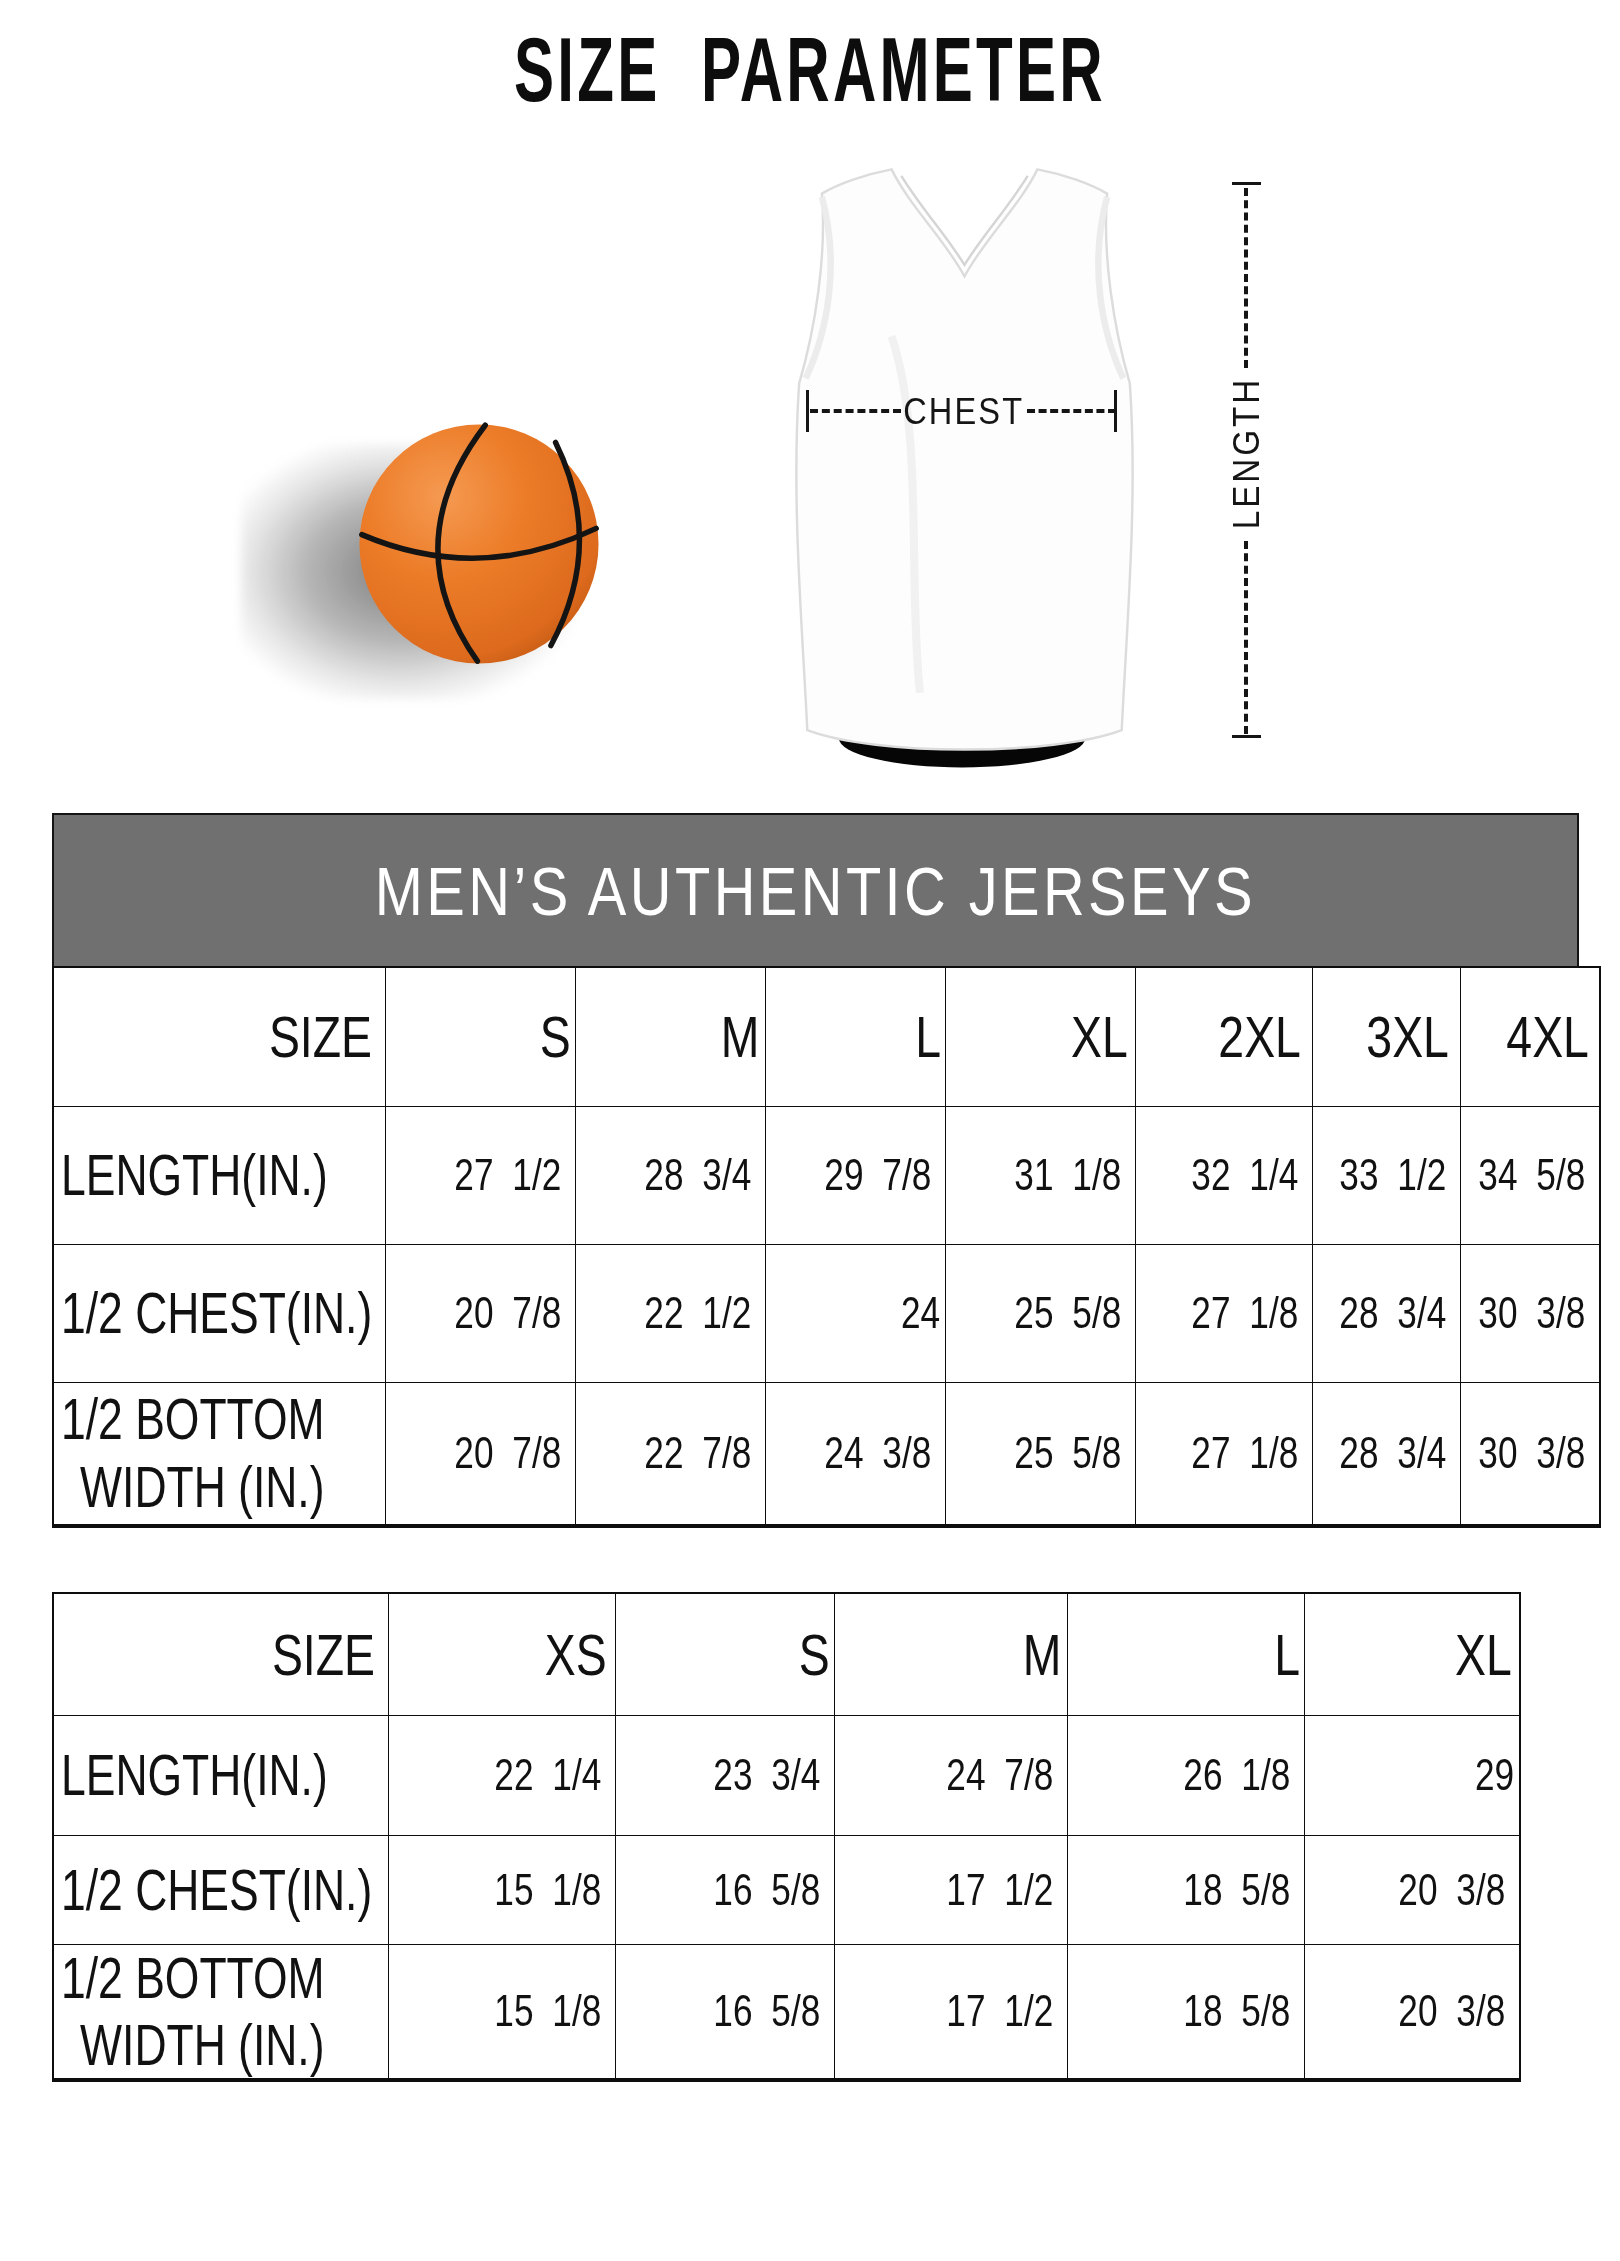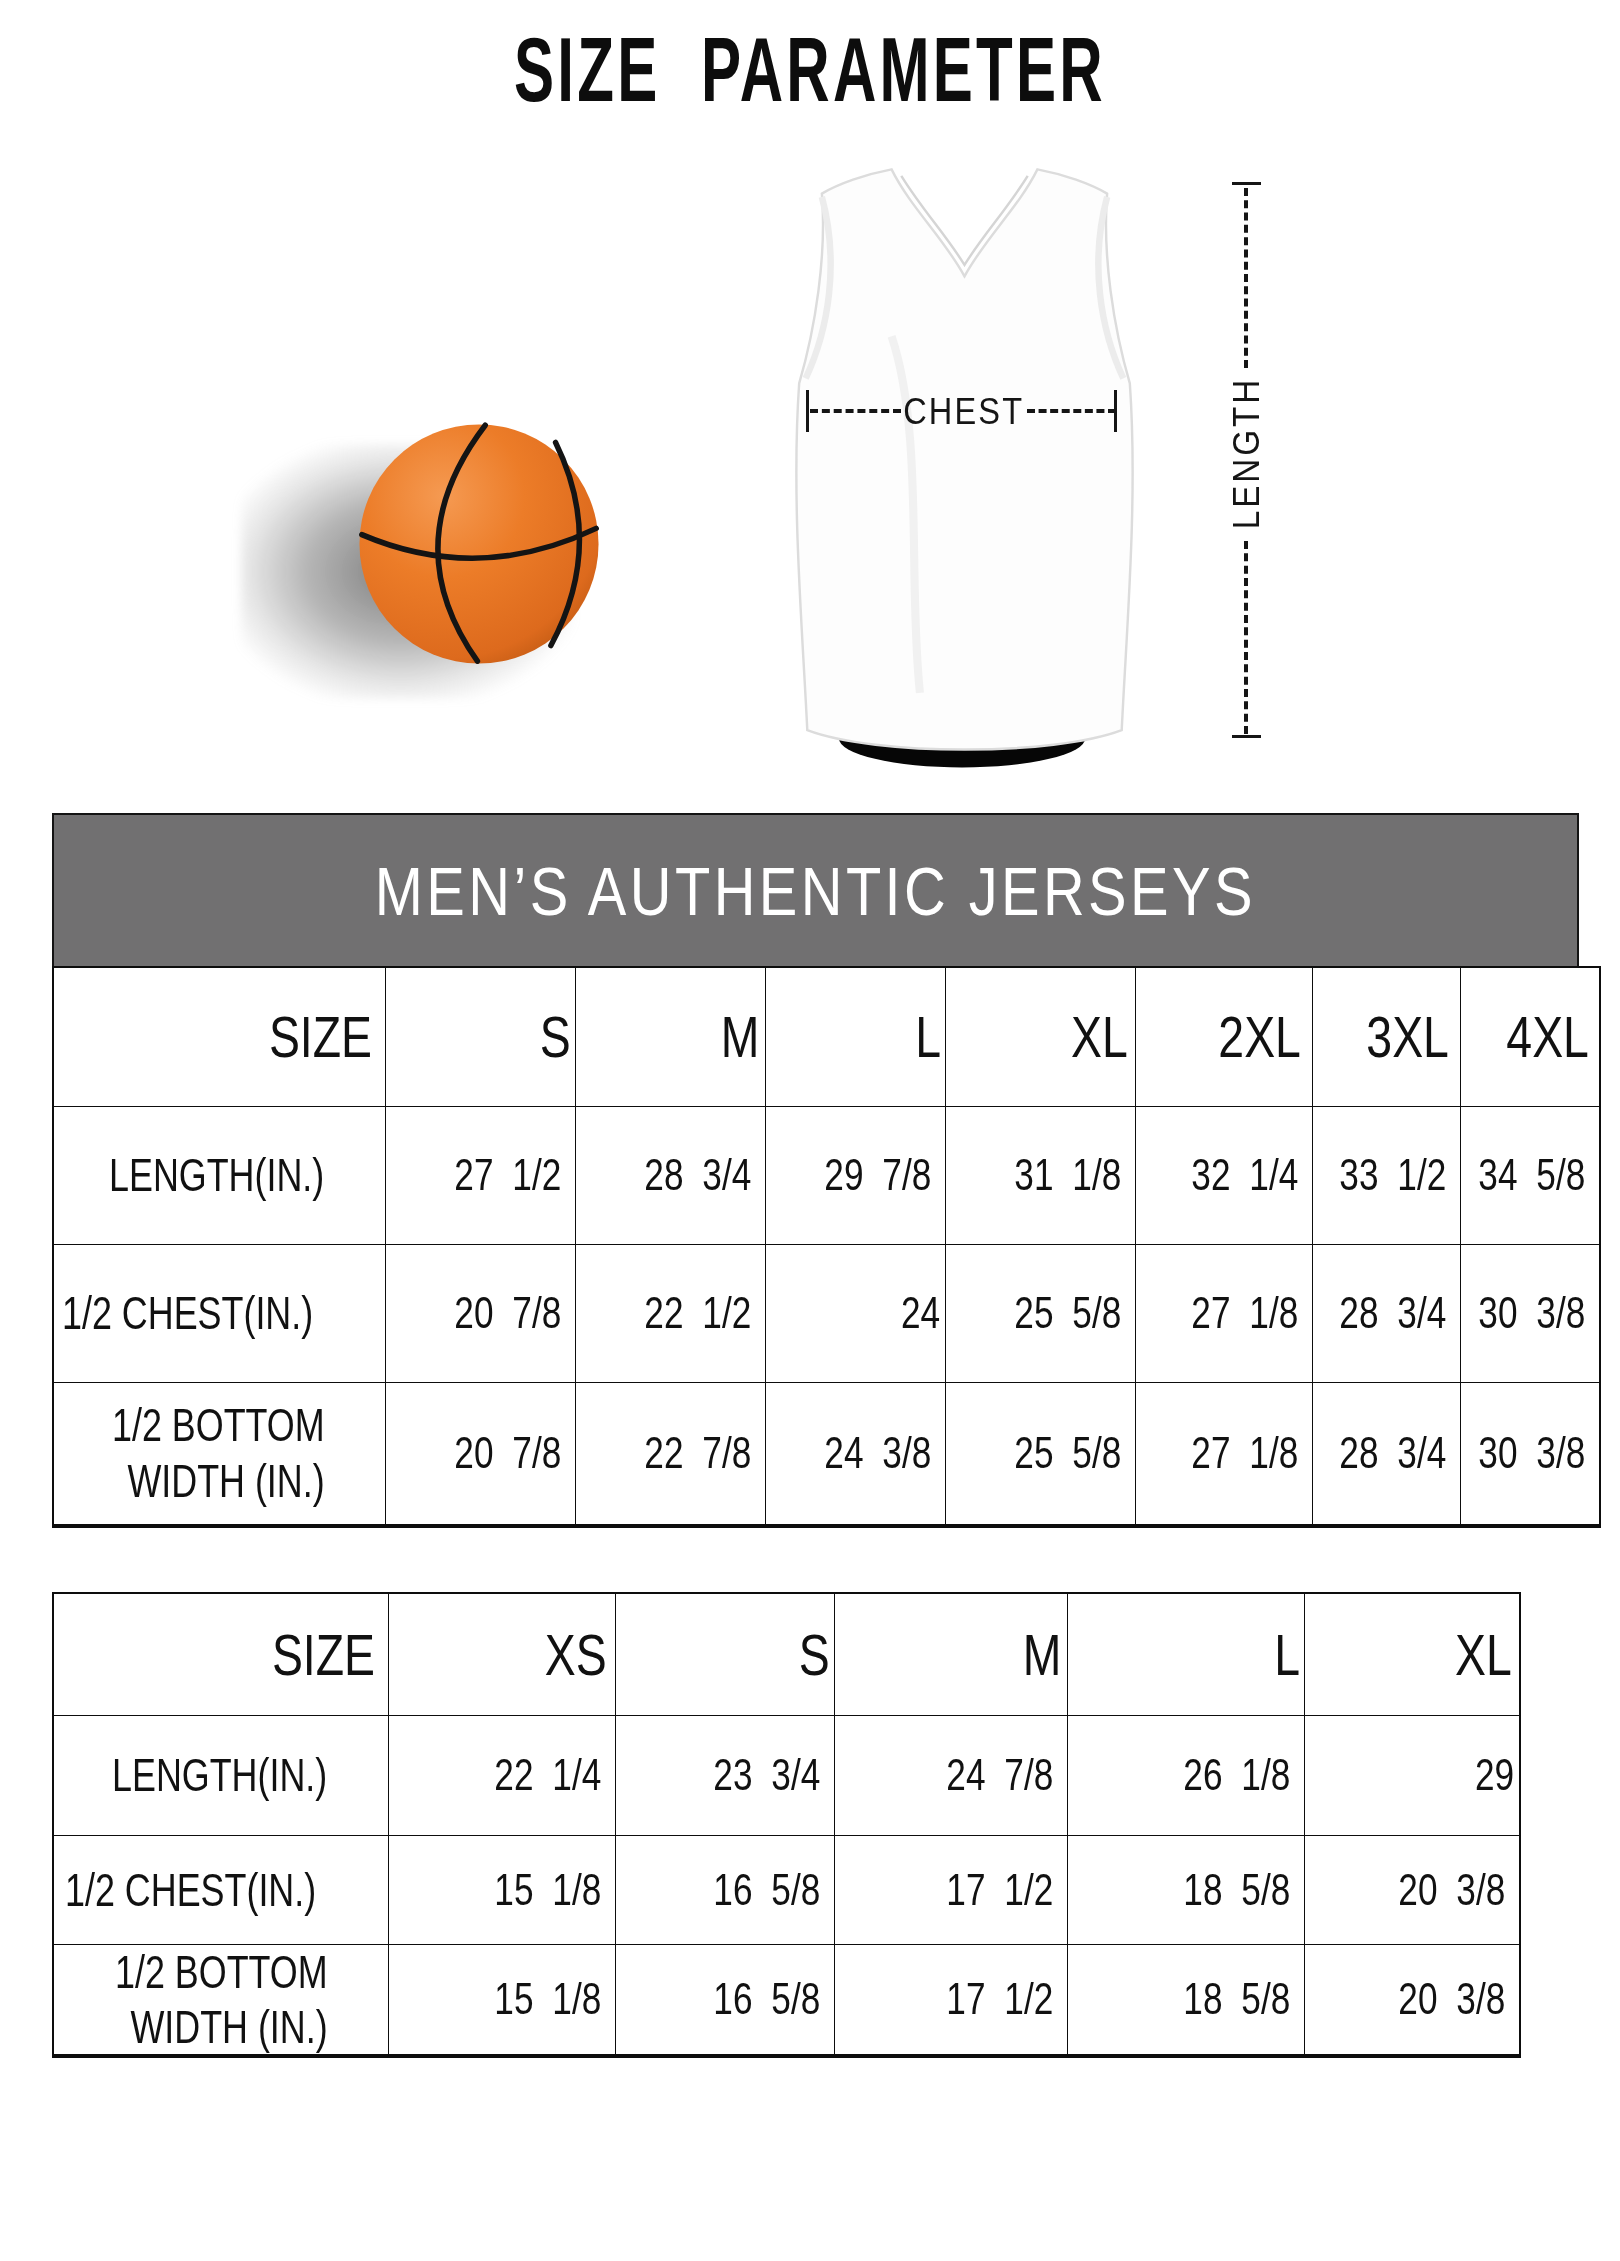--- a/index.html
+++ b/index.html
@@ -86,21 +86,21 @@
     text-align:right; vertical-align:middle;
     overflow:hidden; white-space:nowrap;
   }
   table.size-table { border:2.4px solid #0d0d0d; border-bottom-width:4px; }
 
   td .cx { display:inline-block; transform:scaleX(0.8); }
 
   td.size-head { font-size:58px; }
   td.value-cell { font-size:44px; word-spacing:11.3px; }
   td.label-cell {
-    font-size:46px; text-align:left; padding-left:6.5px;
+    font-size:57px; text-align:left; padding-left:6.5px;
   }
   td.label-cell .cx { transform:scaleX(0.78); transform-origin:left center; }
   td.label-cell .line2 { display:block; margin-left:21px; margin-top:1.6px; }
   td.label-cell .line1 { display:block; }
 </style>
 </head>
 <body>
 
 <h1 class="page-title">SIZE PARAMETER</h1>
 

